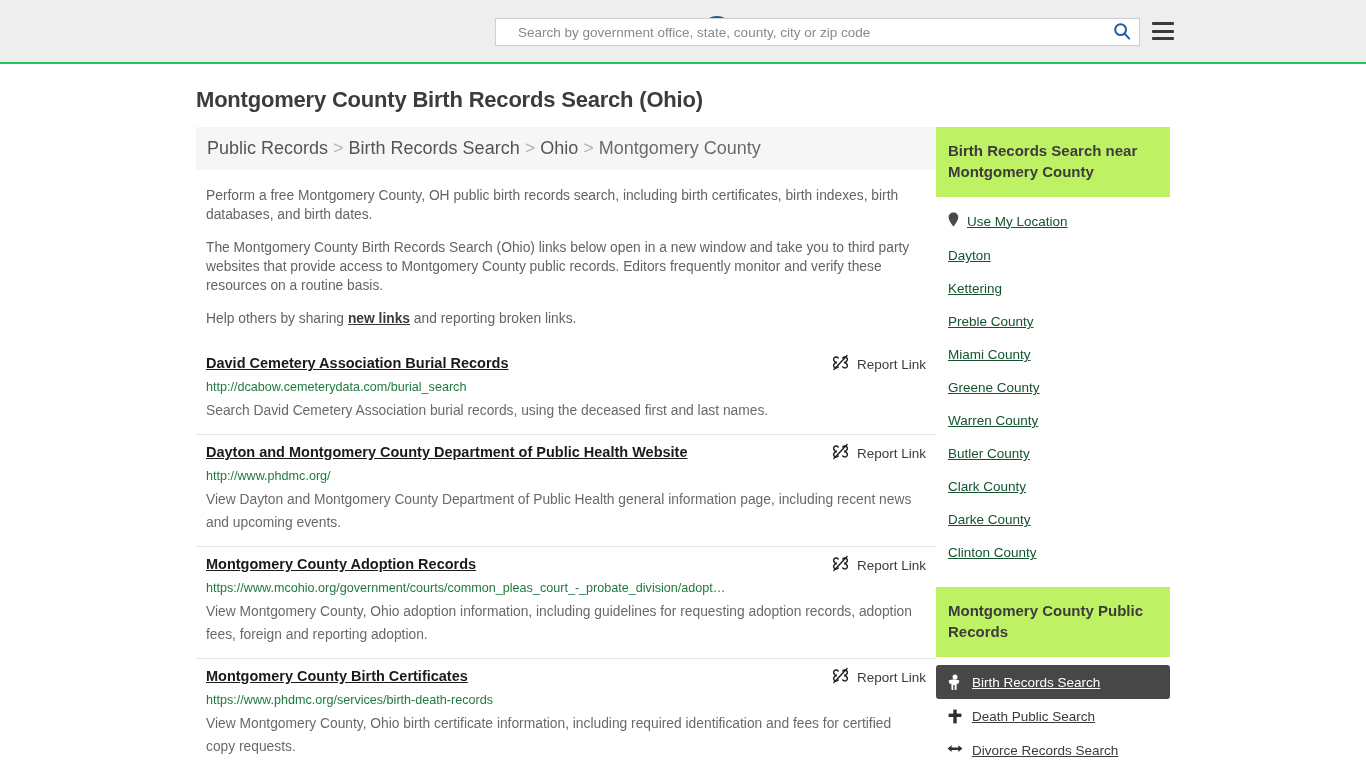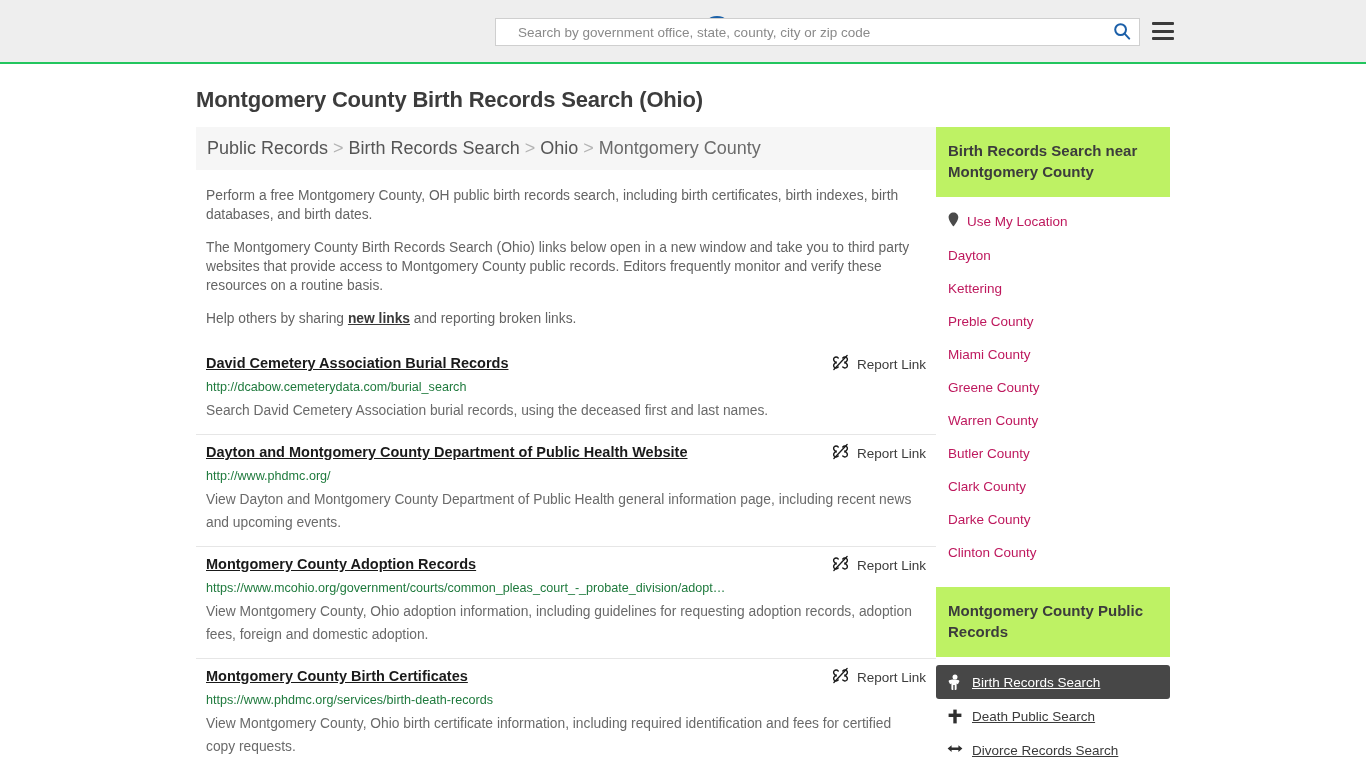--- a/index.html
+++ b/index.html
@@ -211,21 +211,22 @@
   .side-link {
     display: flex;
     align-items: center;
     gap: 8px;
     padding: 9px 10px 9px 12px;
     font-size: 13.5px;
     color: #4a4a4a;
     cursor: pointer;
   }
   .side-link .sl-label {
-    color: #be185d;
+    text-decoration: underline;
+    color: #14532d;
   }
   .side-link .pin { flex: none; }
 
   .rec-list { margin-top: 8px; }
   .rec-item {
     display: flex;
     align-items: center;
     gap: 9px;
     padding: 9px 10px 9px 11px;
     font-size: 13.5px;
@@ -354,21 +355,21 @@
                   <path d="M11.4 13.8 C12.8 15.2 14.7 14.9 15.6 13.9 C16.6 12.9 16.5 11.2 15.2 10.0 L13.6 8.5" fill="none" stroke="#1a1a1a" stroke-width="1.5" stroke-linecap="round"></path>
                   <path d="M11.4 4.2 C12.8 2.8 14.7 3.1 15.6 4.1 C16.6 5.1 16.5 6.8 15.2 8.0 L13.6 9.5" fill="none" stroke="#1a1a1a" stroke-width="1.5" stroke-linecap="round"></path>
                   <path d="M6.6 13.8 C5.2 15.2 3.3 14.9 2.4 13.9 C1.4 12.9 1.5 11.2 2.8 10.0 L4.4 8.5" fill="none" stroke="#1a1a1a" stroke-width="1.5" stroke-linecap="round"></path>
                   <line x1="2.0" y1="16.4" x2="16.0" y2="1.6" stroke="#1a1a1a" stroke-width="1.4" stroke-linecap="round"></line>
                 </svg>
               </span>
               <span class="rl-label">Report Link</span>
             </div>
           </div>
           <div class="result-url">https://www.mcohio.org/government/courts/common_pleas_court_-_probate_division/adopt…</div>
-          <div class="result-desc">View Montgomery County, Ohio adoption information, including guidelines for requesting adoption records, adoption fees, foreign and domestic adoption.</div>
+          <div class="result-desc">View Montgomery County, Ohio adoption information, including guidelines for requesting adoption records, adoption fees, foreign and reporting adoption.</div>
         </div>
 
         <div class="result">
           <div class="result-head">
             <a class="result-title">Montgomery County Birth Certificates</a>
             <div class="report-link">
               <span>
                 <svg width="17" height="17" viewBox="0 0 18 18" aria-hidden="true">
                   <path d="M6.6 4.2 C5.2 2.8 3.3 3.1 2.4 4.1 C1.4 5.1 1.5 6.8 2.8 8.0 L4.4 9.5" fill="none" stroke="#1a1a1a" stroke-width="1.5" stroke-linecap="round"></path>
                   <path d="M11.4 13.8 C12.8 15.2 14.7 14.9 15.6 13.9 C16.6 12.9 16.5 11.2 15.2 10.0 L13.6 8.5" fill="none" stroke="#1a1a1a" stroke-width="1.5" stroke-linecap="round"></path>

